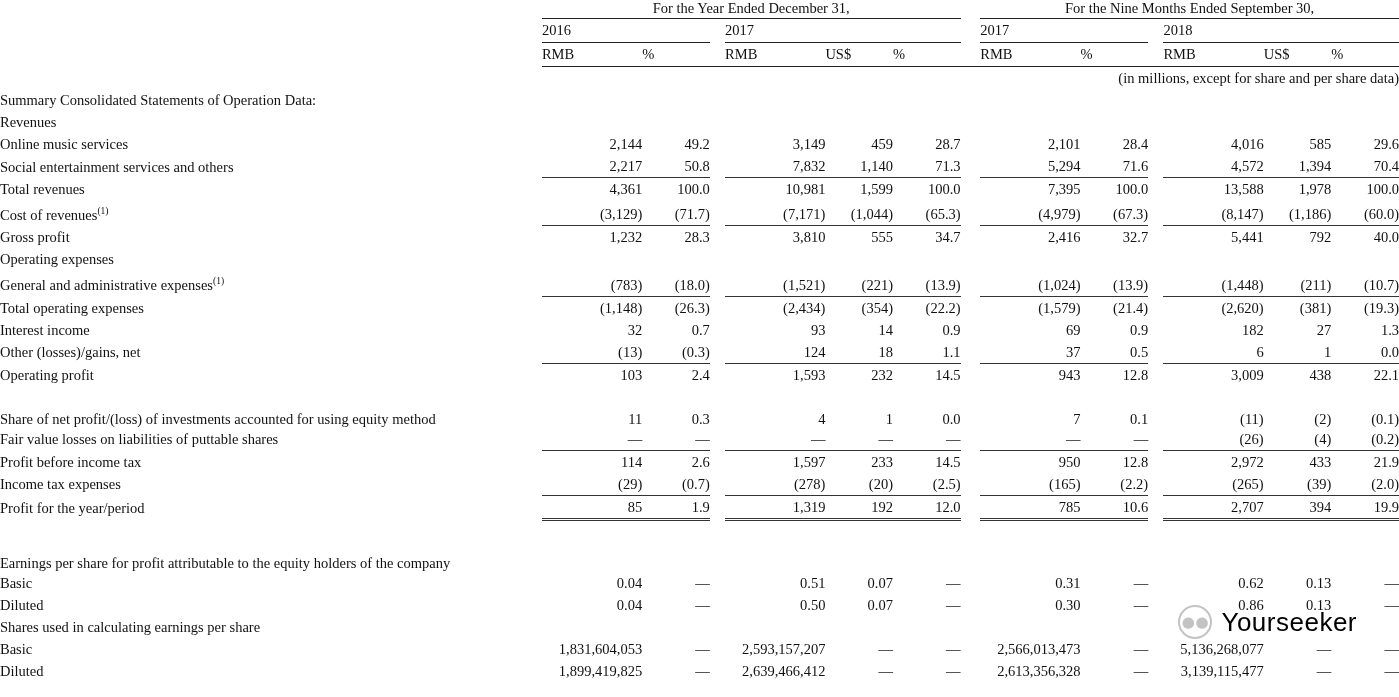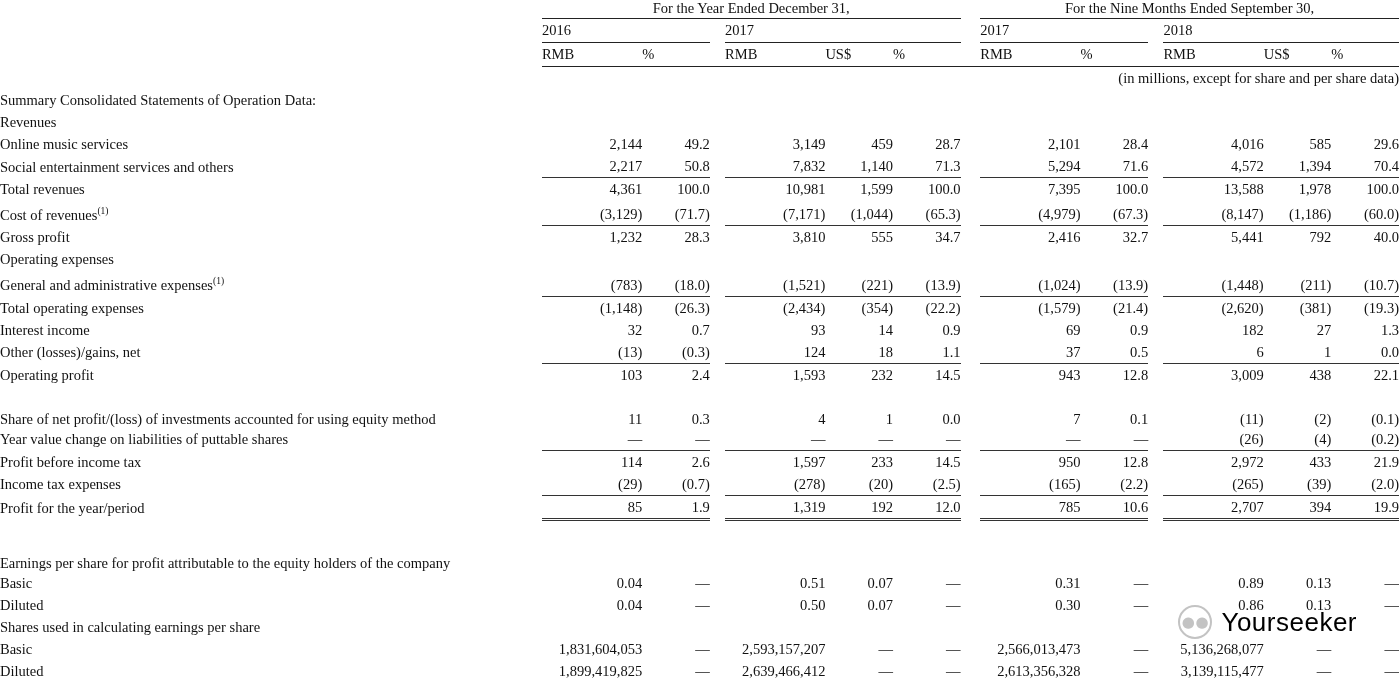--- a/index.html
+++ b/index.html
@@ -392,21 +392,21 @@
       <td></td>
       <td class="num" style="vertical-align:bottom;">7</td>
       <td class="num" style="vertical-align:bottom;">0.1</td>
       <td></td>
       <td class="num" style="vertical-align:bottom;text-align:right;">(11)</td>
       <td class="num" style="vertical-align:bottom;">(2)</td>
       <td class="num" style="vertical-align:bottom;">(0.1)</td>
     </tr>
 
     <tr class="row">
-      <td class="label">Year value change on liabilities of puttable shares</td>
+      <td class="label">Fair value losses on liabilities of puttable shares</td>
       <td class="num botline">—</td>
       <td class="num botline">—</td>
       <td></td>
       <td class="num botline">—</td>
       <td class="num botline">—</td>
       <td class="num botline">—</td>
       <td></td>
       <td class="num botline">—</td>
       <td class="num botline">—</td>
       <td></td>
@@ -480,21 +480,21 @@
       <td class="num">0.04</td>
       <td class="num">—</td>
       <td></td>
       <td class="num">0.51</td>
       <td class="num">0.07</td>
       <td class="num">—</td>
       <td></td>
       <td class="num">0.31</td>
       <td class="num">—</td>
       <td></td>
-      <td class="num">0.89</td>
+      <td class="num">0.62</td>
       <td class="num">0.13</td>
       <td class="num">—</td>
     </tr>
 
     <tr class="row">
       <td class="label ind2">Diluted</td>
       <td class="num">0.04</td>
       <td class="num">—</td>
       <td></td>
       <td class="num">0.50</td>

